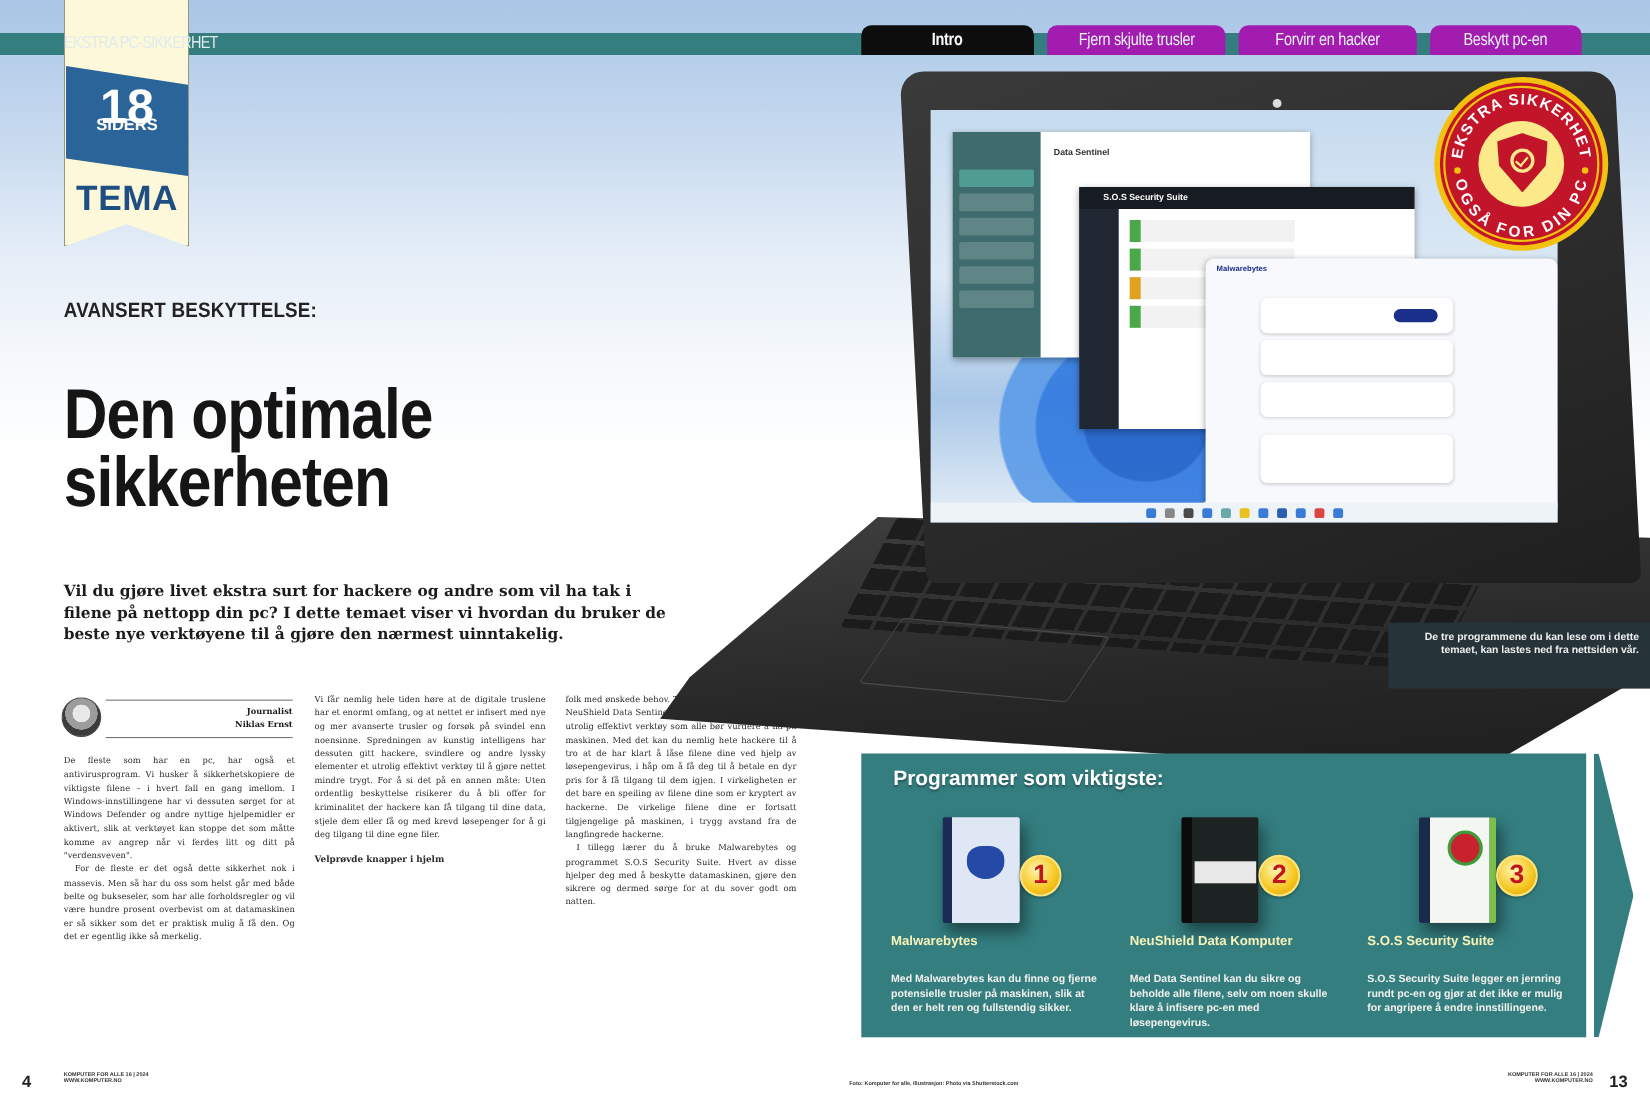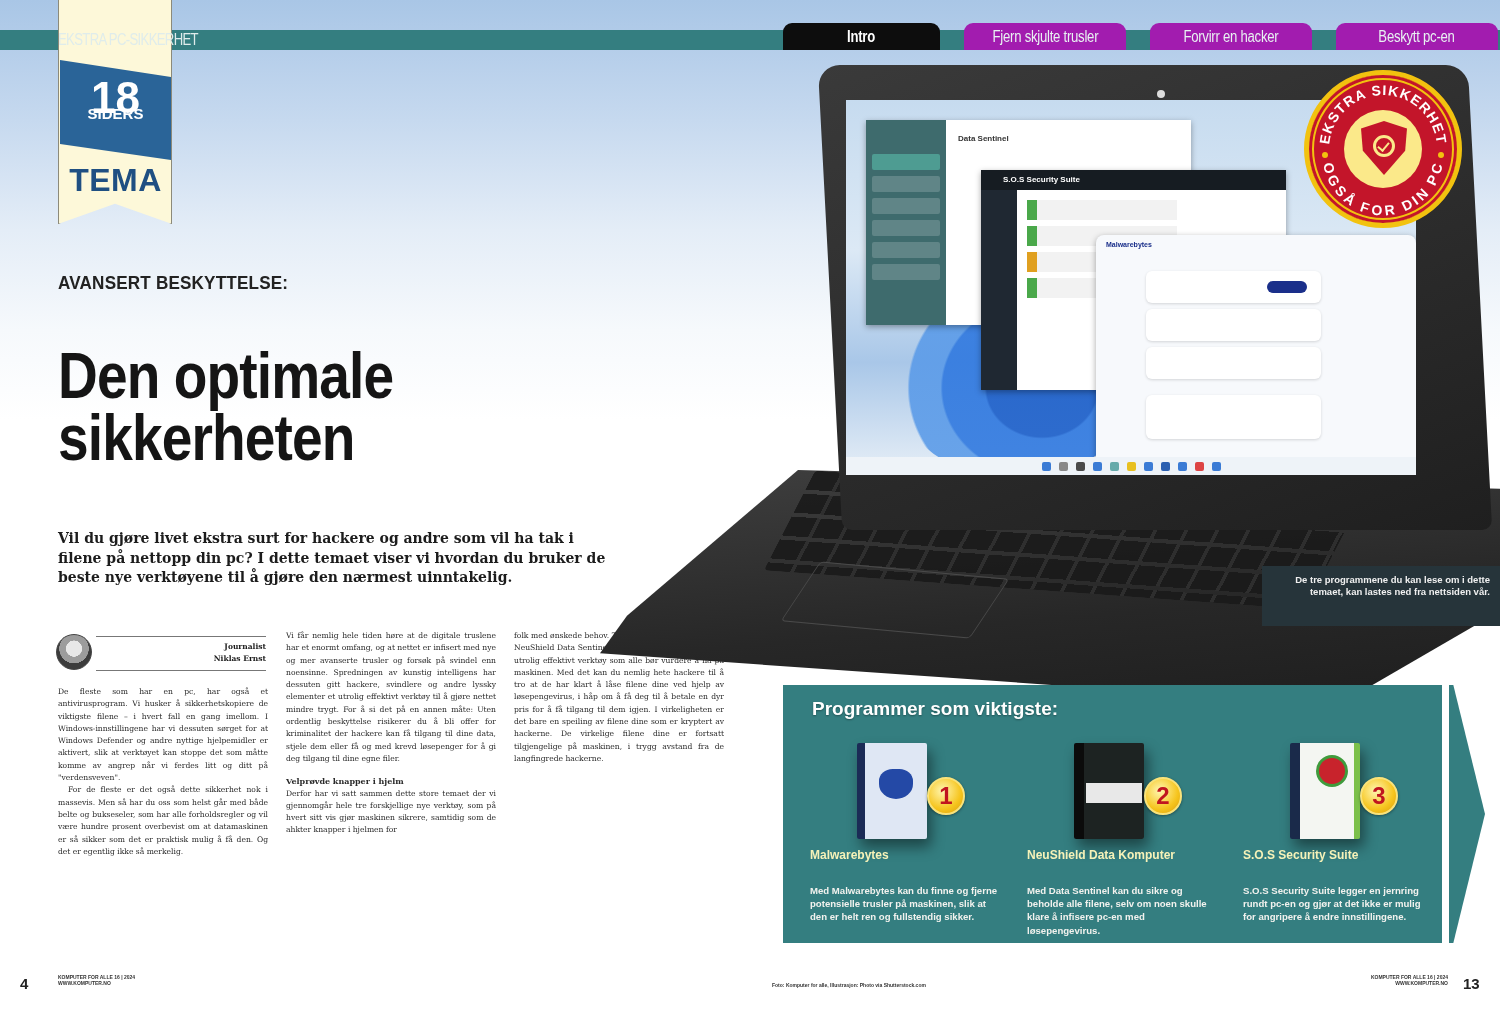--- a/index.html
+++ b/index.html
@@ -16,21 +16,21 @@
   
   .ribbon { position: absolute; left: 58px; top: 0; width: 114px; height: 224px; background: #fdf8d9; border: 1.5px solid #8c8a7a; border-top: none;
     clip-path: polygon(0 0, 100% 0, 100% 100%, 50% 91%, 0 100%); }
   .ribbon-band { position: absolute; left: 60px; top: 60px; width: 111px; height: 100px; background: #2a6498;
     clip-path: polygon(0 0, 100% 17%, 100% 100%, 0 84%); }
   .ribbon-num { position: absolute; left: 60px; top: 76px; width: 111px; text-align: center; font-size: 44px; font-weight: bold; color: #fff; line-height: 1; }
   .ribbon-siders { position: absolute; left: 60px; top: 105px; width: 111px; text-align: center; font-size: 15px; font-weight: bold; color: #fff; }
   .ribbon-tema { position: absolute; left: 60px; top: 162px; width: 111px; text-align: center; font-size: 32px; font-weight: bold; color: #1f4f82; letter-spacing: 0.5px; }
 
   
-  .tabs { position: absolute; left: 783px; top: 23px; display: flex; gap: 24px; }
+  .tabs { position: absolute; left: 783px; top: 23px; display: flex; gap: 12px; }
   .tab { height: 27px; border-radius: 9px 9px 0 0; display: flex; align-items: center; justify-content: center; font-size: 16px; color: #e8f2f2; background: #a21caf; font-family: "Liberation Sans", sans-serif; transform-origin: center; }
   .tab span { display: inline-block; transform: scaleX(0.82); letter-spacing: -0.3px; }
   .tab.active { background: #0d0d0d; color: #fff; font-weight: bold; }
 
   
   .kicker { position: absolute; left: 58px; top: 272px; font-size: 19px; font-weight: bold; color: #222; letter-spacing: 0.2px; transform: scaleX(0.9); transform-origin: left; }
   .headline { position: absolute; left: 58px; top: 345px; font-size: 64px; line-height: 62px; font-weight: bold; color: #151515; letter-spacing: -1px; transform: scaleX(0.86); transform-origin: left top; width: 560px; }
   .lead { position: absolute; left: 58px; top: 529px; width: 560px; font-family: "DejaVu Serif", serif; font-size: 14px; line-height: 19.5px; font-weight: bold; color: #1c1c1c; }
 
   
@@ -132,21 +132,21 @@
 <nav class="tabs">
   <div class="tab active" style="width:157px">
       <span>Intro</span>
     </div>
   <div class="tab" style="width:162px">
       <span>Fjern skjulte trusler</span>
     </div>
   <div class="tab" style="width:162px">
       <span>Forvirr en hacker</span>
     </div>
-  <div class="tab" style="width:162px">
+  <div class="tab" style="width:138px">
       <span>Beskytt pc-en</span>
     </div>
 </nav>
 
 <div class="kicker">AVANSERT BESKYTTELSE:</div>
 <h1 class="headline">
   <span>Den optimale</span><br>
   <span>sikkerheten</span>
 </h1>
 <p class="lead">Vil du gjøre livet ekstra surt for hackere og andre som vil ha tak i filene på nettopp din pc? I dette temaet viser vi hvordan du bruker de beste nye verktøyene til å gjøre den nærmest uinntakelig.</p>
@@ -159,24 +159,24 @@
   <div class="byline-rule-bot"></div>
 </div>
 
 <div class="col col-1">
   <p>De fleste som har en pc, har også et antivirusprogram. Vi husker å sikkerhetskopiere de viktigste filene – i hvert fall en gang imellom. I Windows-innstillingene har vi dessuten sørget for at Windows Defender og andre nyttige hjelpemidler er aktivert, slik at verktøyet kan stoppe det som måtte komme av angrep når vi ferdes litt og ditt på "verdensveven".</p>
   <p>For de fleste er det også dette sikkerhet nok i massevis. Men så har du oss som helst går med både belte og bukseseler, som har alle forholdsregler og vil være hundre prosent overbevist om at datamaskinen er så sikker som det er praktisk mulig å få den. Og det er egentlig ikke så merkelig.</p>
 </div>
 <div class="col col-2">
   <p>Vi får nemlig hele tiden høre at de digitale truslene har et enormt omfang, og at nettet er infisert med nye og mer avanserte trusler og forsøk på svindel enn noensinne. Spredningen av kunstig intelligens har dessuten gitt hackere, svindlere og andre lyssky elementer et utrolig effektivt verktøy til å gjøre nettet mindre trygt. For å si det på en annen måte: Uten ordentlig beskyttelse risikerer du å bli offer for kriminalitet der hackere kan få tilgang til dine data, stjele dem eller få og med krevd løsepenger for å gi deg tilgang til dine egne filer.</p>
   <h4>Velprøvde knapper i hjelm</h4>
-  <p style="text-indent:0">Derfor har vi satt sammen dette store temaet der vi gjennomgår hele tre forskjellige nye verktøy, som på hvert sitt vis gjør maskinen sikrere, samtidig som de ahkter knapper i hjelmen for</p>
 </div>
 <div class="col col-3">
   <p>folk med ønskede behov. To for eksempel programmet NeuShield Data Sentinel. Det er et lite og enkelt, men utrolig effektivt verktøy som alle bør vurdere å ha på maskinen. Med det kan du nemlig hete hackere til å tro at de har klart å låse filene dine ved hjelp av løsepengevirus, i håp om å få deg til å betale en dyr pris for å få tilgang til dem igjen. I virkeligheten er det bare en speiling av filene dine som er kryptert av hackerne. De virkelige filene dine er fortsatt tilgjengelige på maskinen, i trygg avstand fra de langfingrede hackerne.</p>
+  <p>I tillegg lærer du å bruke Malwarebytes og programmet S.O.S Security Suite. Hvert av disse hjelper deg med å beskytte datamaskinen, gjøre den sikrere og dermed sørge for at du sover godt om natten.</p>
 </div>
 
 <div class="laptop">
   <div class="base"></div>
   <div class="keyboard"></div>
   <div class="touchpad"></div>
   <div class="lid"></div>
   <div class="webcam"></div>
   <div class="screen">
     <div class="win-swirl"></div>

